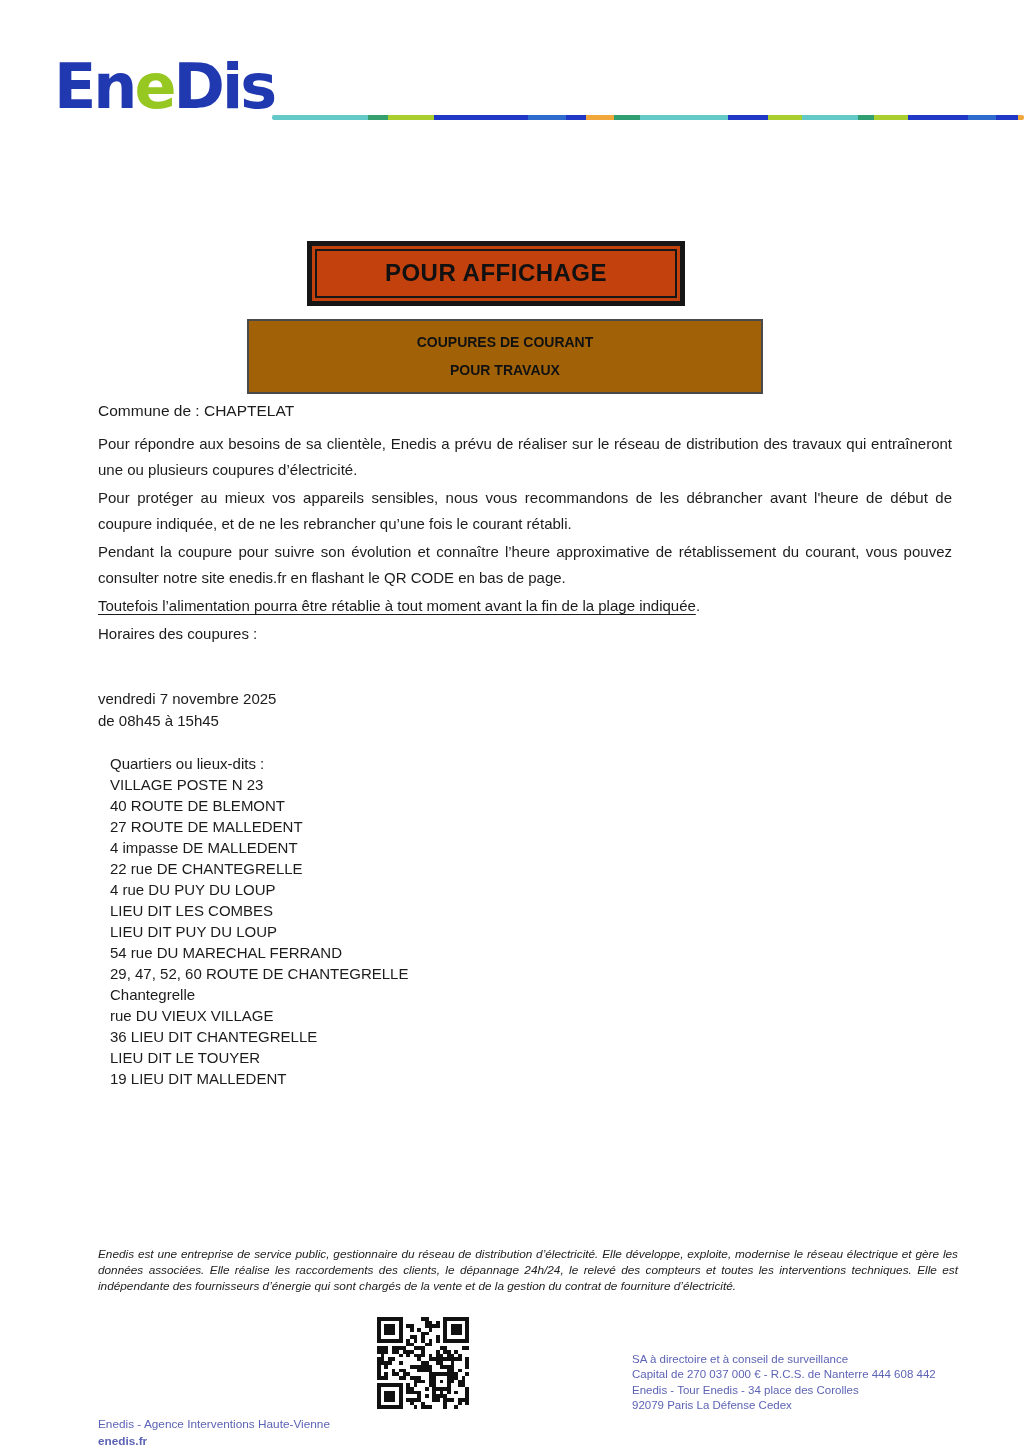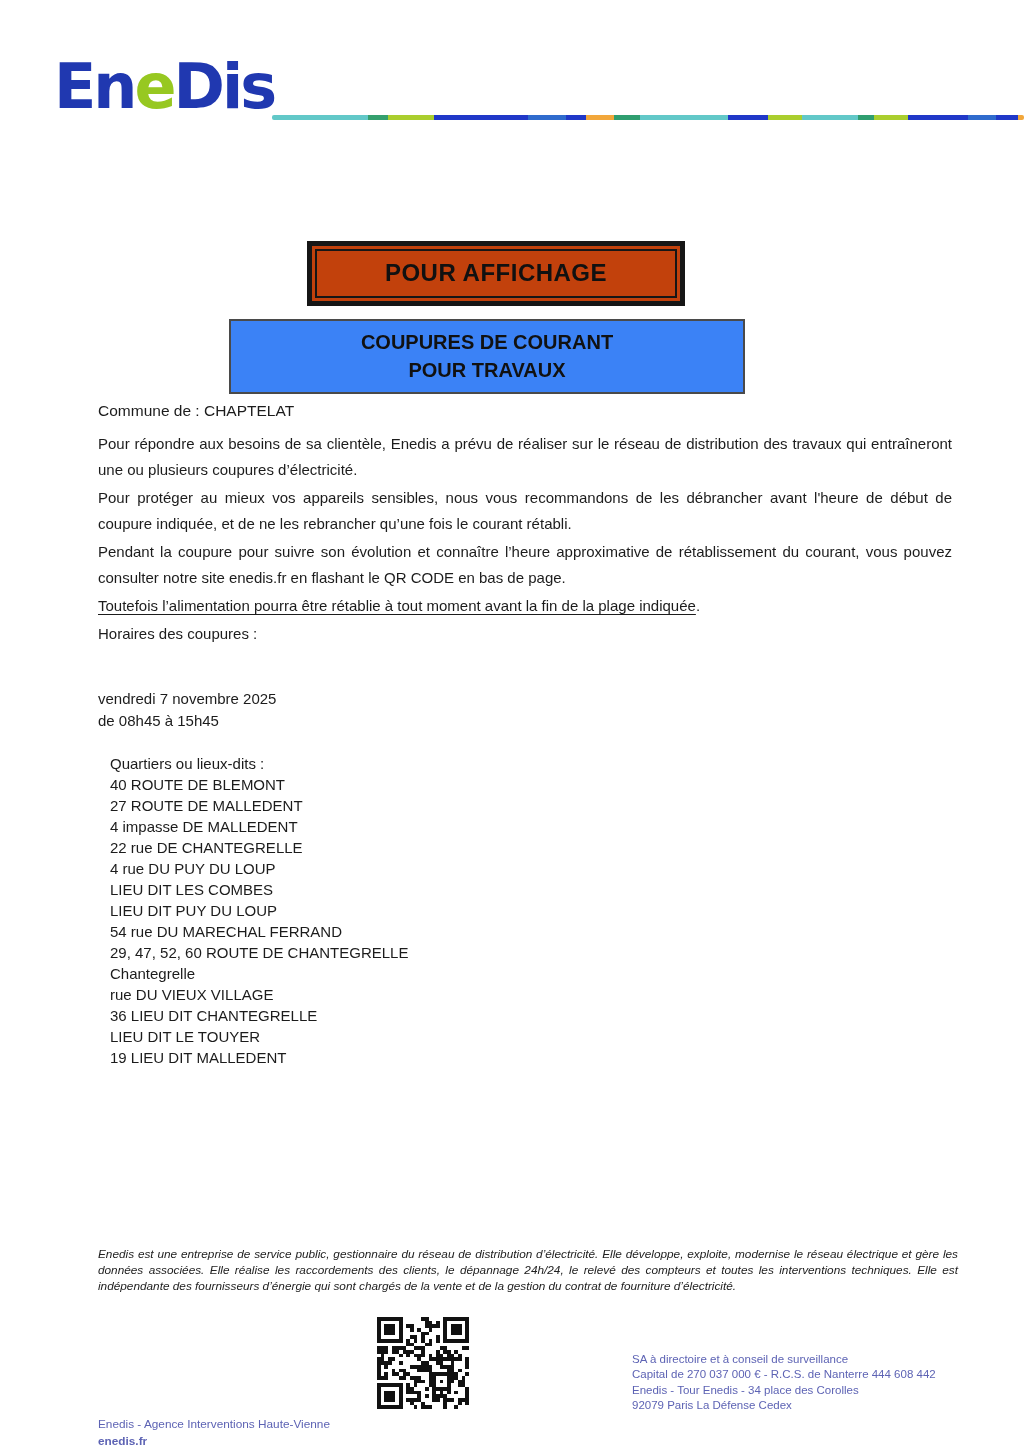--- a/index.html
+++ b/index.html
@@ -31,24 +31,24 @@
     position:absolute;left:307px;top:241px;width:378px;
     box-sizing:border-box;border:5px solid #161616;padding:3px;
     background:#c2410c;
   }
   .banner-inner{
     border:2px solid #161616;
     text-align:center;font-weight:700;font-size:24px;
     padding:8px 0 9px 0;letter-spacing:.5px;color:#111;
   }
   .subtitle-box{
-    position:absolute;left:229px;top:319px;width:516px;
+    position:absolute;left:247px;top:319px;width:516px;
     box-sizing:border-box;border:2px solid #4a4a4a;
-    text-align:center;font-weight:700;font-size:20px;line-height:28px;
-    padding:7px 0 8px 0;color:#111;background:#3b82f6;
+    text-align:center;font-weight:700;font-size:14px;line-height:28px;
+    padding:7px 0 8px 0;color:#111;background:#a16207;
   }
   
   .commune{position:absolute;left:98px;top:402px;font-size:15.5px;}
   .bodytext{
     position:absolute;left:98px;top:431px;width:858px;
     font-size:15px;line-height:26px;text-align:justify;
   }
   .bodytext p{margin:0 4px 2px 0;}
   .underline-sentence{text-align:left;}
   .underline-sentence .u{text-decoration:underline;text-underline-offset:3px;}
@@ -128,20 +128,21 @@
   </div>
 
   <div class="schedule">
       <div>vendredi 7 novembre 2025</div>
       <div>de 08h45 à 15h45</div>
     </div>
 
   <div class="quartiers">
     <div>Quartiers ou lieux-dits :</div>
     <div>
+        <div>VILLAGE POSTE N 23</div>
         <div>40 ROUTE DE BLEMONT</div>
         <div>27 ROUTE DE MALLEDENT</div>
         <div>4 impasse DE MALLEDENT</div>
         <div>22 rue DE CHANTEGRELLE</div>
         <div>4 rue DU PUY DU LOUP</div>
         <div>LIEU DIT LES COMBES</div>
         <div>LIEU DIT PUY DU LOUP</div>
         <div>54 rue DU MARECHAL FERRAND</div>
         <div>29, 47, 52, 60 ROUTE DE CHANTEGRELLE</div>
         <div>Chantegrelle</div>

